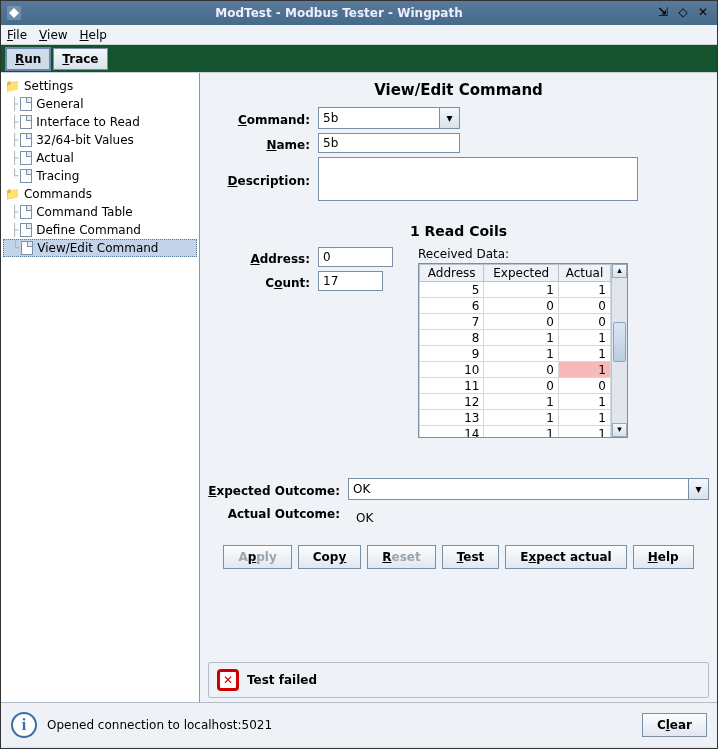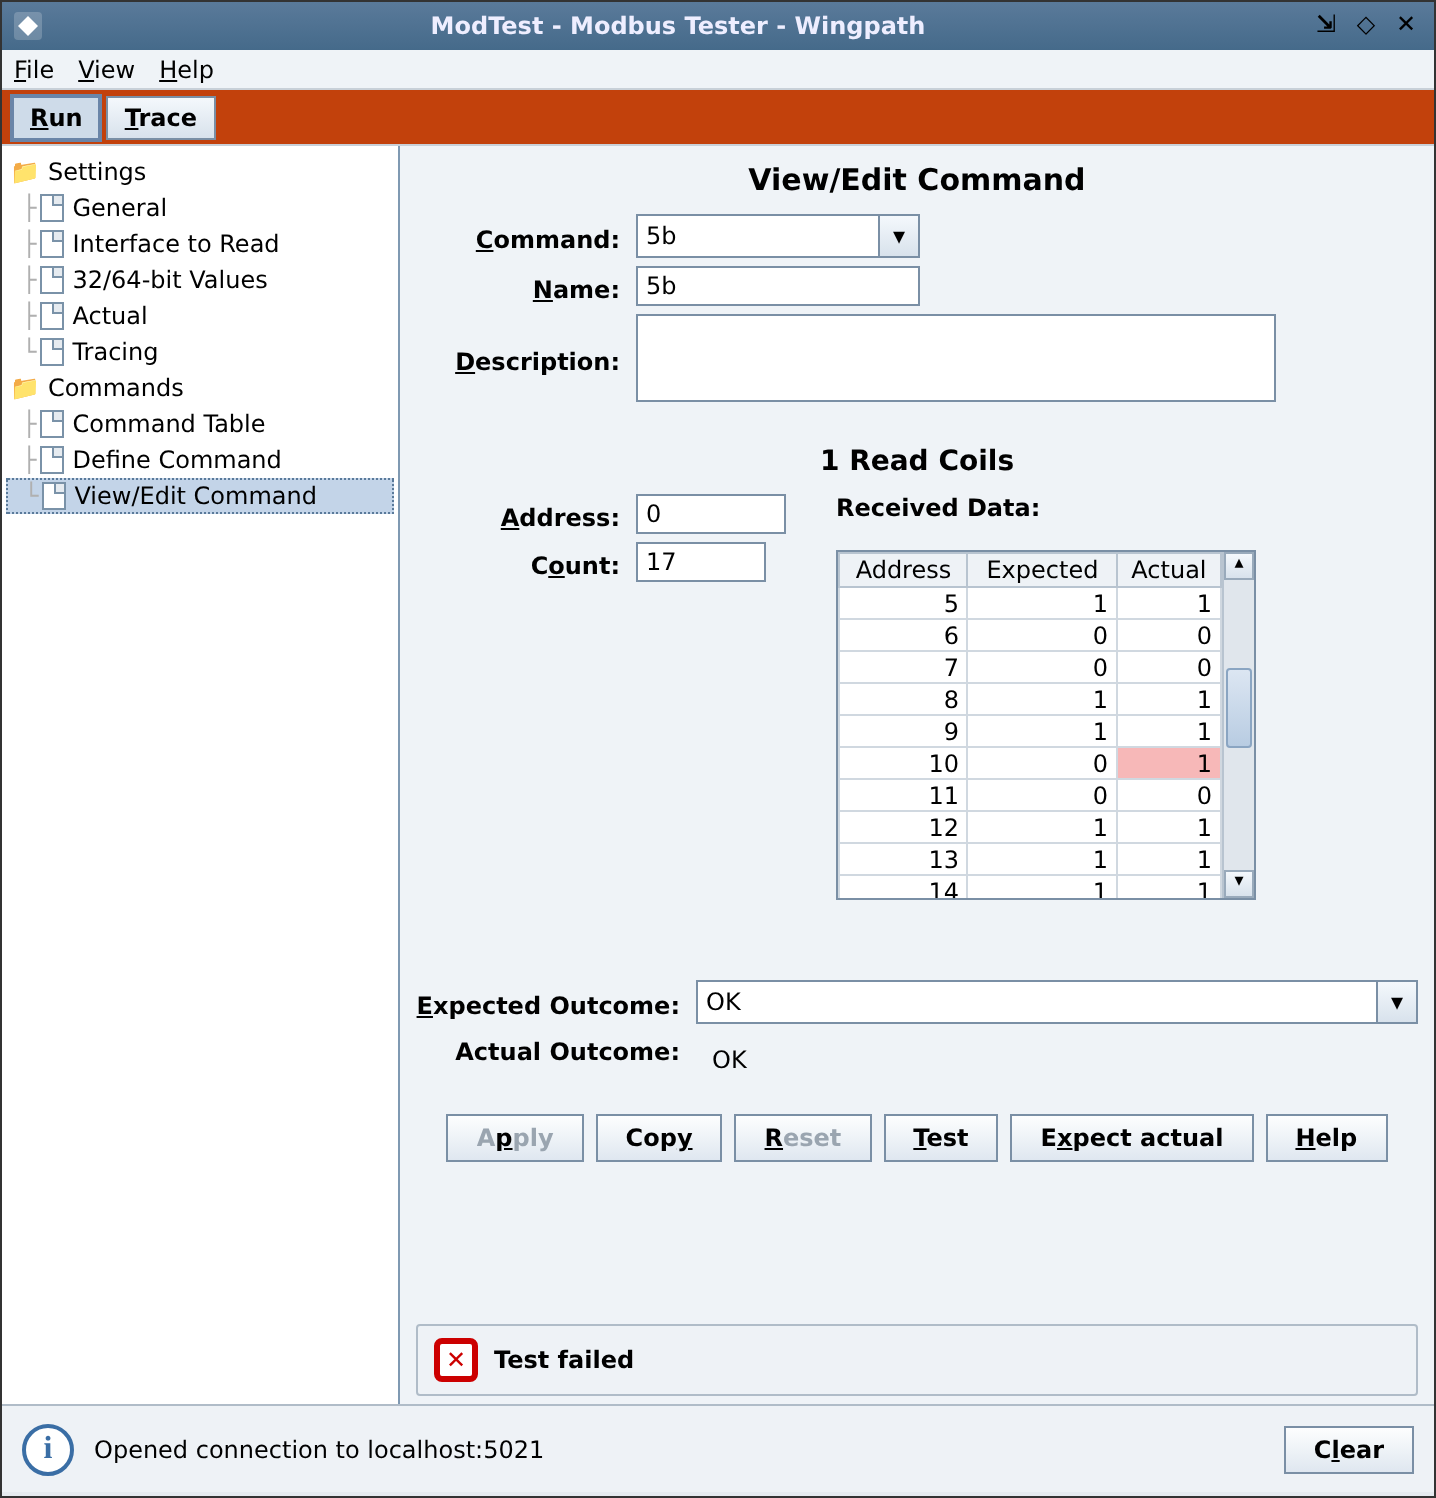--- a/index.html
+++ b/index.html
@@ -4,21 +4,21 @@
 <style>
 *{box-sizing:border-box;margin:0;padding:0;font-family:"DejaVu Sans",Arial,sans-serif;font-size:12px;color:#000}
 body{background:#e6ebf0;width:718px;height:749px;overflow:hidden;border:1px solid #333}
 .titlebar{height:24px;background:linear-gradient(#5a7a9a,#456a8a);display:flex;align-items:center;padding:0 6px;color:#fff}
 .titlebar .logo{width:14px;height:14px;background:#fff3;border-radius:2px;margin-right:6px;display:flex;align-items:center;justify-content:center}
 .titlebar .title{flex:1;text-align:center;font-weight:bold;color:#eef}
 .titlebar .win-btn{width:16px;height:14px;margin-left:4px;text-align:center;line-height:12px;cursor:pointer;color:#000;font-weight:bold}
 .menubar{height:20px;background:#eff3f7;display:flex;align-items:center;padding:4px 6px;border-bottom:1px solid #c8d0d8}
 .menubar .menu-item{margin-right:12px;cursor:pointer}
 .menubar .menu-item u{text-decoration:underline}
-.toolbar{height:28px;background:#c2410c;display:flex;align-items:center;padding:2px 4px;border-bottom:1px solid #c8d0d8}
+.toolbar{height:28px;background:#14532d;display:flex;align-items:center;padding:2px 4px;border-bottom:1px solid #c8d0d8}
 .toolbar .tb-btn{border:1px solid #7a8fa5;background:linear-gradient(#f4f8fc,#d8e2ec);padding:3px 8px;margin-right:2px;cursor:pointer;font-weight:bold}
 .toolbar .tb-btn.active{border:2px solid #6a85a8;background:#cedbe9}
 .main{display:flex;height:629px}
 .sidebar{width:199px;background:#fff;border-right:1px solid #7f99b2;overflow:auto;padding:4px 2px}
 .tree-row{display:flex;align-items:center;height:18px;padding-left:2px;cursor:pointer;white-space:nowrap}
 .tree-row.child{padding-left:8px}
 .tree-row .branch{color:#b0b0b0;font-family:monospace;display:inline-block}
 .tree-row .folder{color:#7a92a8;margin-right:4px}
 .tree-row .page{width:12px;height:14px;border:1px solid #7a92a8;background:#fff;margin-right:4px;margin-left:2px;position:relative}
 .tree-row .page::after{content:"";position:absolute;top:0;right:0;width:4px;height:4px;background:#e6ebf0;border-left:1px solid #7a92a8;border-bottom:1px solid #7a92a8}
@@ -31,21 +31,21 @@
 .combo{display:flex;border:1px solid #7a8fa5;background:#fff;height:22px}
 .combo input{border:none;padding:2px 4px;width:120px;outline:none}
 .combo .arrow{width:20px;background:linear-gradient(#f4f8fc,#d8e2ec);border-left:1px solid #7a8fa5;display:flex;align-items:center;justify-content:center;cursor:pointer}
 .text-input{border:1px solid #7a8fa5;background:#fff;padding:2px 4px;height:20px;outline:none}
 .textarea{border:1px solid #7a8fa5;background:#fff;width:320px;height:44px;padding:2px;resize:none;outline:none}
 .sub-title{text-align:center;font-weight:bold;font-size:14px;margin:18px 0 8px}
 .mid{display:flex}
 .left-fields{width:200px;padding-left:40px}
 .left-fields .form-label{width:70px}
 .right-table{flex:1;padding-left:10px}
-.right-table .tbl-label{font-weight:bold;margin-bottom:14px}
+.right-table .tbl-label{font-weight:normal;margin-bottom:2px}
 .datagrid{border:1px solid #7a8fa5;background:#fff;width:210px;height:175px;display:flex}
 .datagrid-inner{flex:1;overflow:hidden}
 .datagrid table{border-collapse:collapse;width:100%}
 .datagrid th{background:#eef2f6;border:1px solid #b8c4d0;padding:1px 2px;font-weight:normal;text-align:center}
 .datagrid td{border:1px solid #d0d8e0;padding:0 4px;text-align:right;height:16px}
 .datagrid td.bad{background:#f7b8b8}
 .scrollbar{width:16px;background:#e0e6ec;border-left:1px solid #b8c4d0;position:relative}
 .scrollbar .up,.scrollbar .down{height:14px;background:linear-gradient(#f4f8fc,#d8e2ec);border:1px solid #9ab;text-align:center;line-height:10px;font-size:9px;cursor:pointer}
 .scrollbar .thumb{position:absolute;left:1px;right:1px;top:58px;height:40px;background:linear-gradient(#dce6f2,#b8cce2);border:1px solid #8aa5c2;border-radius:2px;cursor:pointer}
 .outcome{margin-top:40px}

